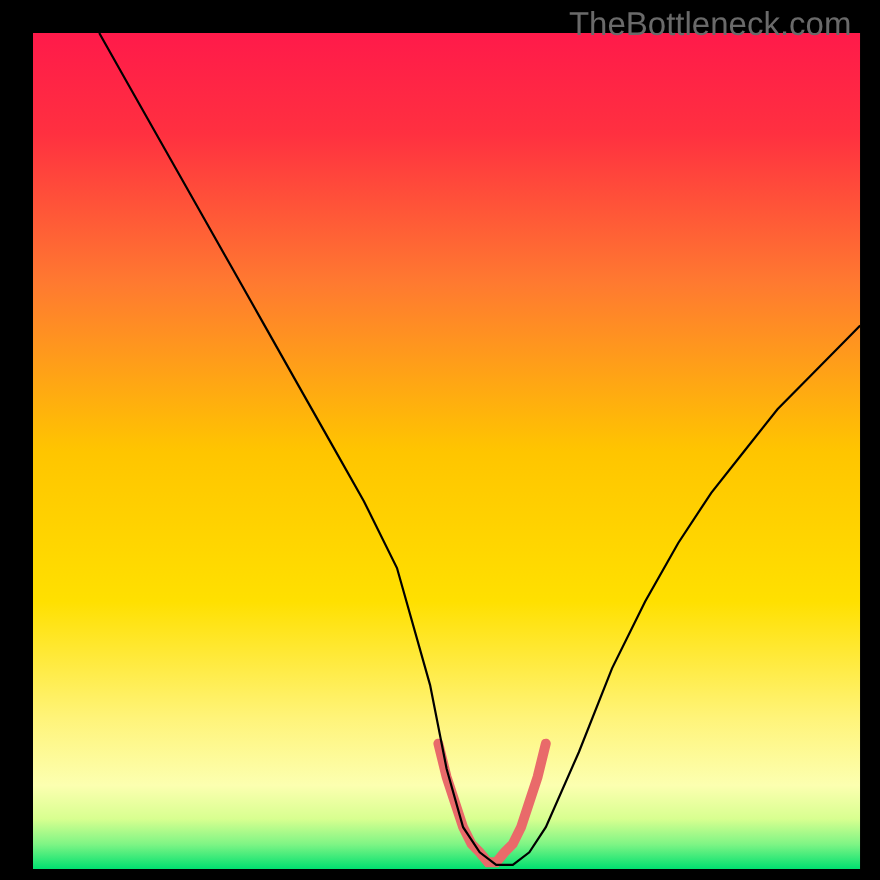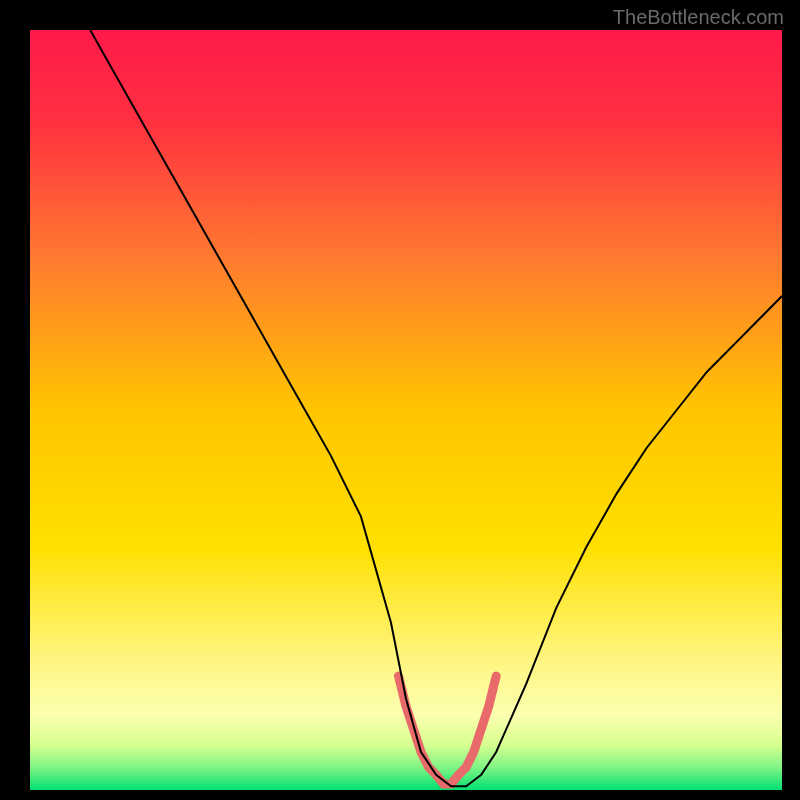--- a/index.html
+++ b/index.html
@@ -7,23 +7,23 @@
     padding: 0;
     width: 800px;
     height: 800px;
     background: #000;
     position: relative;
     font-family: Arial, sans-serif;
   }
   .watermark {
     position: absolute;
     top: 6px;
-    right: 16px;
+    right: 26px;
     color: #6a6a6a;
-    font-size: 20px;
+    font-size: 30px;
     font-weight: 500;
     z-index: 10;
   }
   .plot-frame {
     position: absolute;
     left: 30px;
     top: 30px;
     width: 752px;
     height: 760px;
     background: #000;

